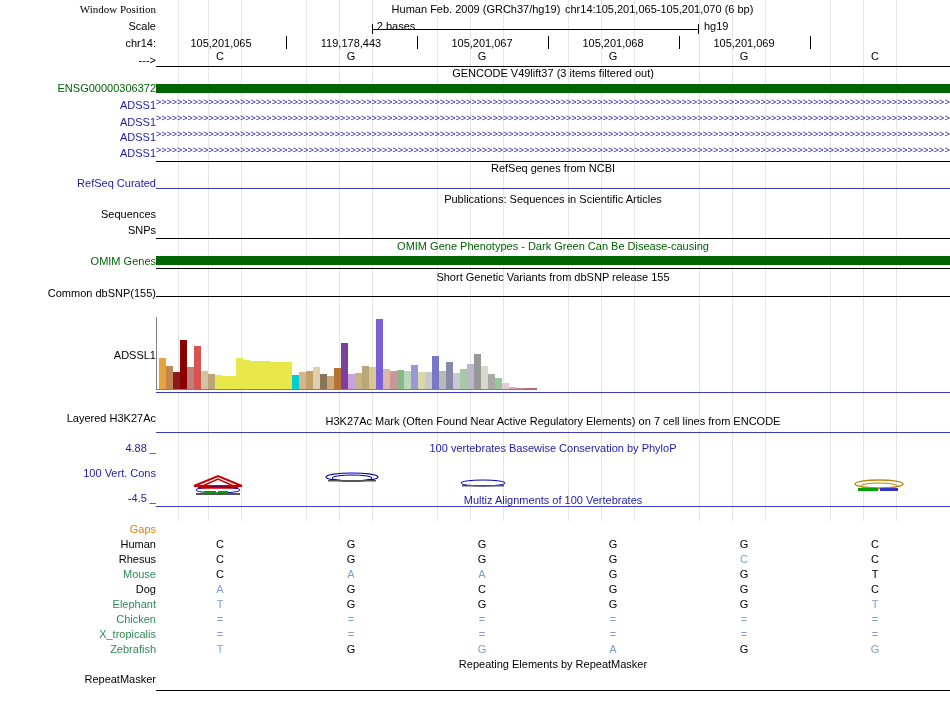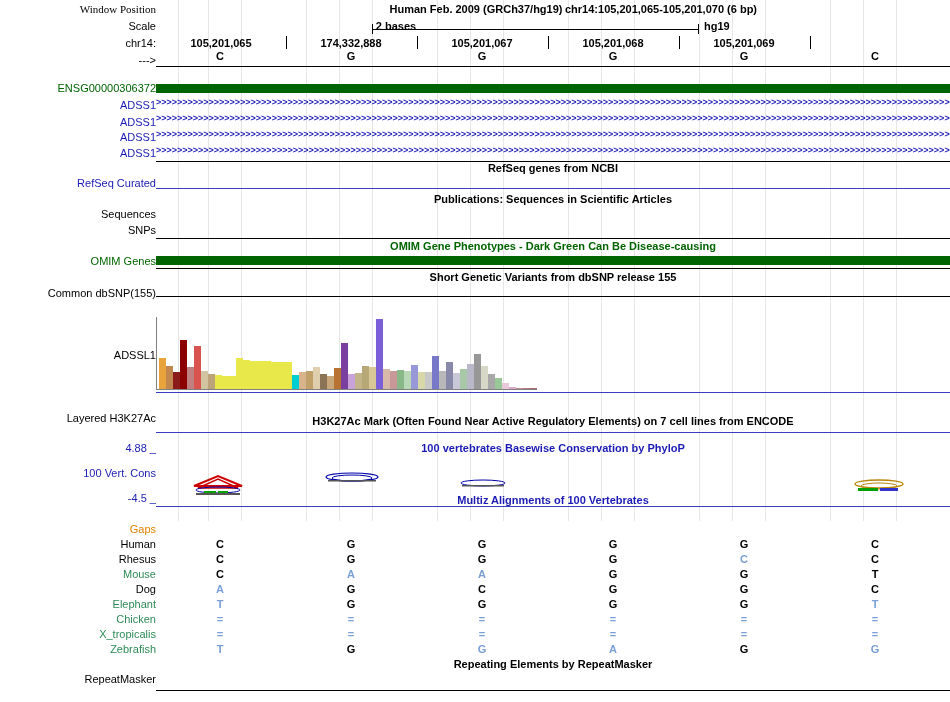--- a/index.html
+++ b/index.html
@@ -18,21 +18,21 @@
   .lbl{
     position:absolute;
     right:0;
     text-align:right;
     white-space:nowrap;
     font-size:11px;
   }
   .labelcol{position:absolute;left:0;top:0;width:156px;height:702px;}
 
   
-  .track-area{position:absolute;left:156px;top:0;width:794px;height:521px;font-weight:bold;}
+  .track-area{position:absolute;left:156px;top:0;width:794px;height:521px;}
 
   
   .vgrid{position:absolute;top:0;bottom:0;width:1px;background:#e6e6e6;}
 
   .ctr{position:absolute;text-align:center;white-space:nowrap;}
   .lft{position:absolute;white-space:nowrap;}
 
   .hr{position:absolute;height:1px;background:#000;}
   .hr-blue{position:absolute;height:1px;background:#3b3bbf;}
 
@@ -118,38 +118,39 @@
     <div class="lft" style="left:409px;top:3px;">chr14:105,201,065-105,201,070 (6 bp)</div>
 
     <div class="ctr" style="left:160px;top:20px;width:160px;">2 bases</div>
     <div class="scale-bar" style="left:216px;top:29px;width:326px;"></div>
     <div class="tick" style="left:216px;top:24px;height:10px;"></div>
     <div class="tick" style="left:542px;top:24px;height:10px;"></div>
     <div class="lft" style="left:548px;top:20px;">hg19</div>
 
     <div class="ctr" style="left:0px;top:37px;width:130px;">105,201,065</div>
     <div class="tick" style="left:130px;top:36px;height:13px;"></div>
-    <div class="ctr" style="left:130px;top:37px;width:130px;">174,332,888</div>
+    <div class="ctr" style="left:130px;top:37px;width:130px;">119,178,443</div>
     <div class="tick" style="left:261px;top:36px;height:13px;"></div>
     <div class="ctr" style="left:261px;top:37px;width:130px;">105,201,067</div>
     <div class="tick" style="left:392px;top:36px;height:13px;"></div>
     <div class="ctr" style="left:392px;top:37px;width:130px;">105,201,068</div>
     <div class="tick" style="left:523px;top:36px;height:13px;"></div>
     <div class="ctr" style="left:523px;top:37px;width:130px;">105,201,069</div>
     <div class="tick" style="left:654px;top:36px;height:13px;"></div>
 
     <div class="seqletter" style="left:54px;top:50px;">C</div>
     <div class="seqletter" style="left:185px;top:50px;">G</div>
     <div class="seqletter" style="left:316px;top:50px;">G</div>
     <div class="seqletter" style="left:447px;top:50px;">G</div>
     <div class="seqletter" style="left:578px;top:50px;">G</div>
     <div class="seqletter" style="left:709px;top:50px;">C</div>
 
     <div class="hr" style="left:0;top:66px;width:794px;"></div>
 
+    <div class="ctr" style="left:0;top:67px;width:794px;">GENCODE V49lift37 (3 items filtered out)</div>
     <div class="greenbar" style="left:0;top:84px;width:794px;"></div>
 
     <div class="arrowrow" style="left:0;top:97px;width:794px;">&gt;&gt;&gt;&gt;&gt;&gt;&gt;&gt;&gt;&gt;&gt;&gt;&gt;&gt;&gt;&gt;&gt;&gt;&gt;&gt;&gt;&gt;&gt;&gt;&gt;&gt;&gt;&gt;&gt;&gt;&gt;&gt;&gt;&gt;&gt;&gt;&gt;&gt;&gt;&gt;&gt;&gt;&gt;&gt;&gt;&gt;&gt;&gt;&gt;&gt;&gt;&gt;&gt;&gt;&gt;&gt;&gt;&gt;&gt;&gt;&gt;&gt;&gt;&gt;&gt;&gt;&gt;&gt;&gt;&gt;&gt;&gt;&gt;&gt;&gt;&gt;&gt;&gt;&gt;&gt;&gt;&gt;&gt;&gt;&gt;&gt;&gt;&gt;&gt;&gt;&gt;&gt;&gt;&gt;&gt;&gt;&gt;&gt;&gt;&gt;&gt;&gt;&gt;&gt;&gt;&gt;&gt;&gt;&gt;&gt;&gt;&gt;&gt;&gt;&gt;&gt;&gt;&gt;&gt;&gt;&gt;&gt;&gt;&gt;&gt;&gt;&gt;&gt;&gt;&gt;&gt;&gt;&gt;&gt;&gt;&gt;&gt;&gt;&gt;&gt;&gt;&gt;&gt;&gt;&gt;&gt;&gt;&gt;&gt;&gt;&gt;&gt;&gt;&gt;&gt;&gt;&gt;&gt;&gt;&gt;&gt;&gt;&gt;&gt;&gt;&gt;&gt;&gt;&gt;&gt;&gt;&gt;&gt;&gt;&gt;&gt;&gt;&gt;&gt;&gt;&gt;&gt;&gt;&gt;&gt;&gt;&gt;&gt;&gt;&gt;&gt;&gt;&gt;&gt;</div>
     <div class="arrowrow" style="left:0;top:113px;width:794px;">&gt;&gt;&gt;&gt;&gt;&gt;&gt;&gt;&gt;&gt;&gt;&gt;&gt;&gt;&gt;&gt;&gt;&gt;&gt;&gt;&gt;&gt;&gt;&gt;&gt;&gt;&gt;&gt;&gt;&gt;&gt;&gt;&gt;&gt;&gt;&gt;&gt;&gt;&gt;&gt;&gt;&gt;&gt;&gt;&gt;&gt;&gt;&gt;&gt;&gt;&gt;&gt;&gt;&gt;&gt;&gt;&gt;&gt;&gt;&gt;&gt;&gt;&gt;&gt;&gt;&gt;&gt;&gt;&gt;&gt;&gt;&gt;&gt;&gt;&gt;&gt;&gt;&gt;&gt;&gt;&gt;&gt;&gt;&gt;&gt;&gt;&gt;&gt;&gt;&gt;&gt;&gt;&gt;&gt;&gt;&gt;&gt;&gt;&gt;&gt;&gt;&gt;&gt;&gt;&gt;&gt;&gt;&gt;&gt;&gt;&gt;&gt;&gt;&gt;&gt;&gt;&gt;&gt;&gt;&gt;&gt;&gt;&gt;&gt;&gt;&gt;&gt;&gt;&gt;&gt;&gt;&gt;&gt;&gt;&gt;&gt;&gt;&gt;&gt;&gt;&gt;&gt;&gt;&gt;&gt;&gt;&gt;&gt;&gt;&gt;&gt;&gt;&gt;&gt;&gt;&gt;&gt;&gt;&gt;&gt;&gt;&gt;&gt;&gt;&gt;&gt;&gt;&gt;&gt;&gt;&gt;&gt;&gt;&gt;&gt;&gt;&gt;&gt;&gt;&gt;&gt;&gt;&gt;&gt;&gt;&gt;&gt;&gt;&gt;&gt;&gt;&gt;&gt;&gt;</div>
     <div class="arrowrow" style="left:0;top:129px;width:794px;">&gt;&gt;&gt;&gt;&gt;&gt;&gt;&gt;&gt;&gt;&gt;&gt;&gt;&gt;&gt;&gt;&gt;&gt;&gt;&gt;&gt;&gt;&gt;&gt;&gt;&gt;&gt;&gt;&gt;&gt;&gt;&gt;&gt;&gt;&gt;&gt;&gt;&gt;&gt;&gt;&gt;&gt;&gt;&gt;&gt;&gt;&gt;&gt;&gt;&gt;&gt;&gt;&gt;&gt;&gt;&gt;&gt;&gt;&gt;&gt;&gt;&gt;&gt;&gt;&gt;&gt;&gt;&gt;&gt;&gt;&gt;&gt;&gt;&gt;&gt;&gt;&gt;&gt;&gt;&gt;&gt;&gt;&gt;&gt;&gt;&gt;&gt;&gt;&gt;&gt;&gt;&gt;&gt;&gt;&gt;&gt;&gt;&gt;&gt;&gt;&gt;&gt;&gt;&gt;&gt;&gt;&gt;&gt;&gt;&gt;&gt;&gt;&gt;&gt;&gt;&gt;&gt;&gt;&gt;&gt;&gt;&gt;&gt;&gt;&gt;&gt;&gt;&gt;&gt;&gt;&gt;&gt;&gt;&gt;&gt;&gt;&gt;&gt;&gt;&gt;&gt;&gt;&gt;&gt;&gt;&gt;&gt;&gt;&gt;&gt;&gt;&gt;&gt;&gt;&gt;&gt;&gt;&gt;&gt;&gt;&gt;&gt;&gt;&gt;&gt;&gt;&gt;&gt;&gt;&gt;&gt;&gt;&gt;&gt;&gt;&gt;&gt;&gt;&gt;&gt;&gt;&gt;&gt;&gt;&gt;&gt;&gt;&gt;&gt;&gt;&gt;&gt;&gt;&gt;</div>
     <div class="arrowrow" style="left:0;top:145px;width:794px;">&gt;&gt;&gt;&gt;&gt;&gt;&gt;&gt;&gt;&gt;&gt;&gt;&gt;&gt;&gt;&gt;&gt;&gt;&gt;&gt;&gt;&gt;&gt;&gt;&gt;&gt;&gt;&gt;&gt;&gt;&gt;&gt;&gt;&gt;&gt;&gt;&gt;&gt;&gt;&gt;&gt;&gt;&gt;&gt;&gt;&gt;&gt;&gt;&gt;&gt;&gt;&gt;&gt;&gt;&gt;&gt;&gt;&gt;&gt;&gt;&gt;&gt;&gt;&gt;&gt;&gt;&gt;&gt;&gt;&gt;&gt;&gt;&gt;&gt;&gt;&gt;&gt;&gt;&gt;&gt;&gt;&gt;&gt;&gt;&gt;&gt;&gt;&gt;&gt;&gt;&gt;&gt;&gt;&gt;&gt;&gt;&gt;&gt;&gt;&gt;&gt;&gt;&gt;&gt;&gt;&gt;&gt;&gt;&gt;&gt;&gt;&gt;&gt;&gt;&gt;&gt;&gt;&gt;&gt;&gt;&gt;&gt;&gt;&gt;&gt;&gt;&gt;&gt;&gt;&gt;&gt;&gt;&gt;&gt;&gt;&gt;&gt;&gt;&gt;&gt;&gt;&gt;&gt;&gt;&gt;&gt;&gt;&gt;&gt;&gt;&gt;&gt;&gt;&gt;&gt;&gt;&gt;&gt;&gt;&gt;&gt;&gt;&gt;&gt;&gt;&gt;&gt;&gt;&gt;&gt;&gt;&gt;&gt;&gt;&gt;&gt;&gt;&gt;&gt;&gt;&gt;&gt;&gt;&gt;&gt;&gt;&gt;&gt;&gt;&gt;&gt;&gt;&gt;&gt;</div>
 
     <div class="hr" style="left:0;top:161px;width:794px;"></div>
 
     <div class="ctr" style="left:0;top:162px;width:794px;">RefSeq genes from NCBI</div>

